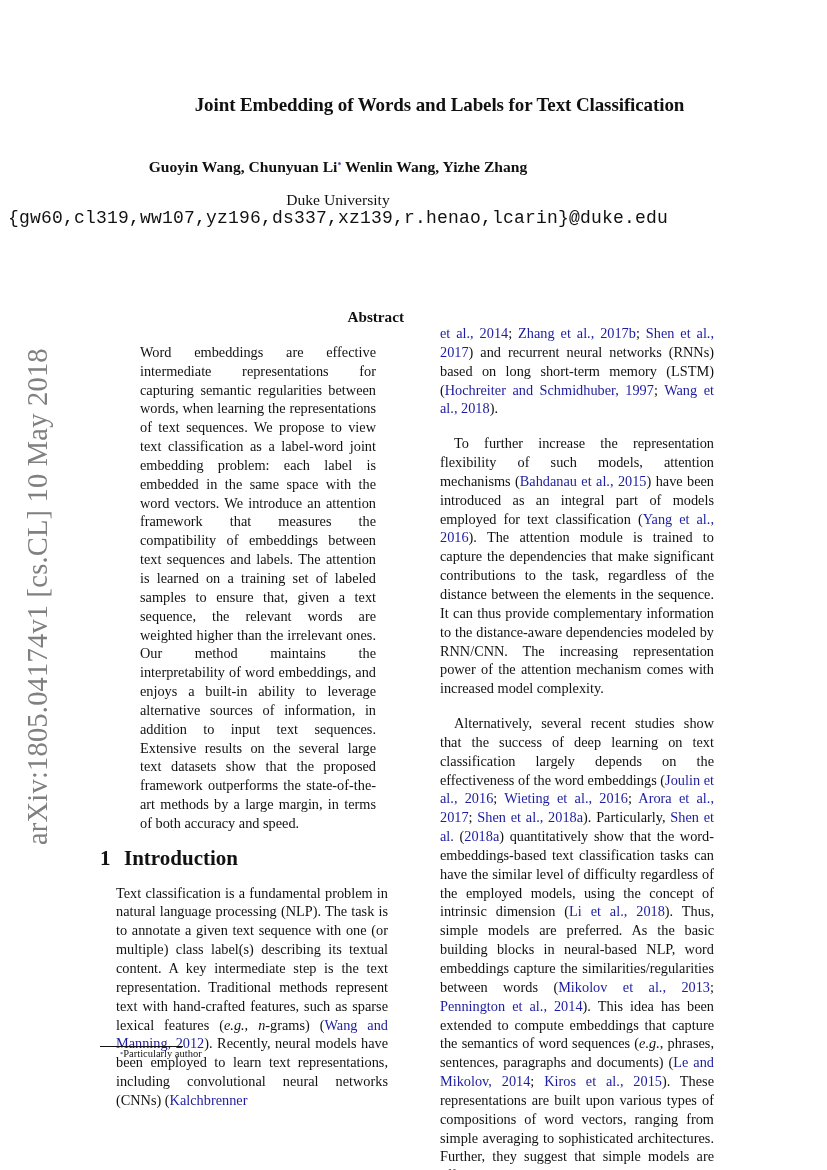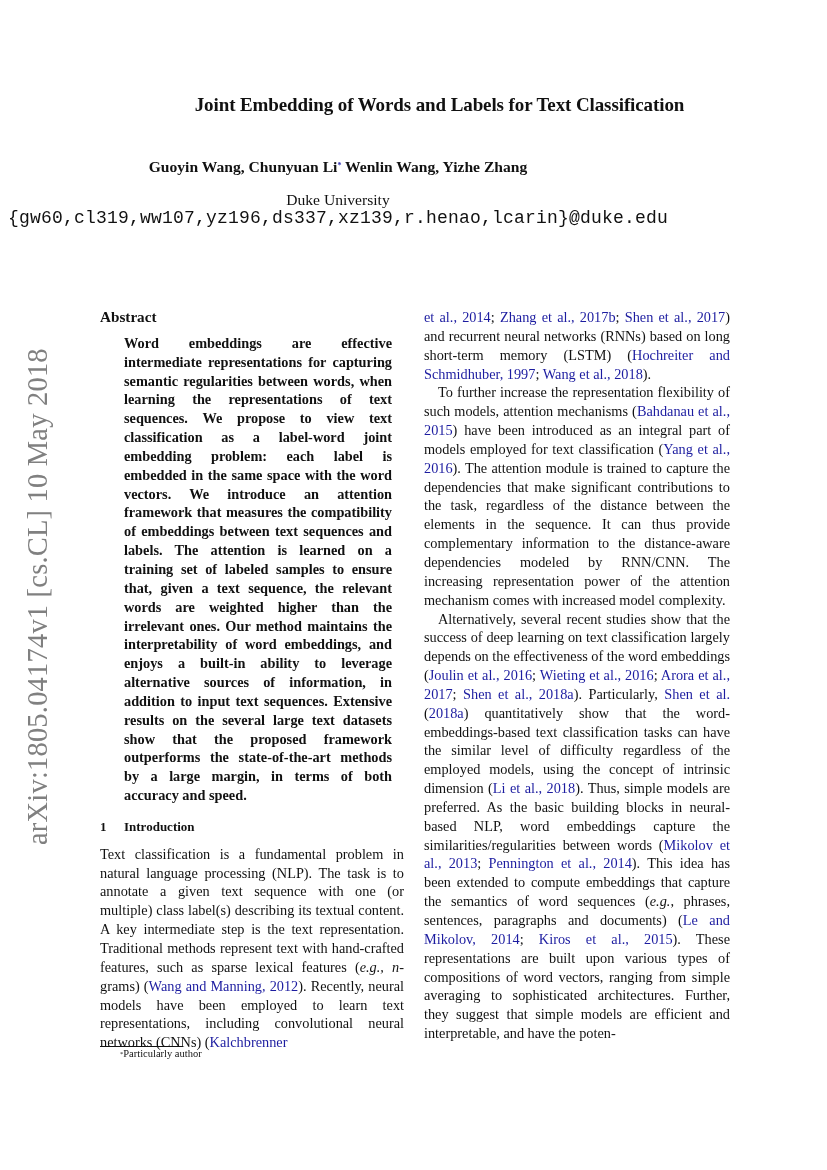--- a/index.html
+++ b/index.html
@@ -16,31 +16,31 @@
   .authors .email { display: block; font-family: "Liberation Mono", "DejaVu Sans Mono", monospace;
                     font-size: 18px; letter-spacing: 0.2px; }
   sup.star { font-size: 8px; color: #2a2ab0; vertical-align: top; position: relative; top: -1px; }
 
   .arxiv { position: absolute; left: 22px; top: 845px; transform-origin: 0 0; transform: rotate(-90deg);
            font-family: "Liberation Serif", "DejaVu Serif", serif; font-size: 28.5px; color: #808080;
            white-space: nowrap; letter-spacing: 0.2px; }
 
   .col { position: absolute; font-size: 14.3px; line-height: 18.85px; text-align: justify;
          hyphens: manual; }
-  .col p { margin: 0; }
+  .col p { margin: 16px; }
   .col .indent { text-indent: 14px; }
   .col .last { text-align-last: left; }
   .col-left { left: 100px; top: 308px; width: 304px; }
   .col-right { left: 424px; top: 308px; width: 306px; }
 
-  .abstract-title { text-align: left; font-weight: bold; font-size: 15.2px; margin: 0 0 7px 0; }
+  .abstract-title { text-align: right; font-weight: bold; font-size: 15.2px; margin: 0 0 7px 0; }
   .abstract-body { margin: 0 12px 0 24px; }
-  .abstract-body p { text-align: justify; font-weight: bold; }
+  .abstract-body p { text-align: justify; }
 
-  .sec-heading { font-weight: bold; font-size: 13px; margin: 13px 0 8px 0; }
+  .sec-heading { font-weight: bold; font-size: 21px; margin: 13px 0 8px 0; }
   .sec-heading .num { display: inline-block; width: 24px; }
 
   .cite { color: #1c1ca0; }
   em { font-style: italic; }
 
   .footnote-rule { position: absolute; left: 100px; top: 1046px; width: 83px; height: 0;
                    border-top: 1px solid #111; }
   .footnote { position: absolute; left: 120px; top: 1047px; font-size: 10.5px; line-height: 14px; }
   .footnote sup { font-size: 6.5px; vertical-align: top; }
 </style>

